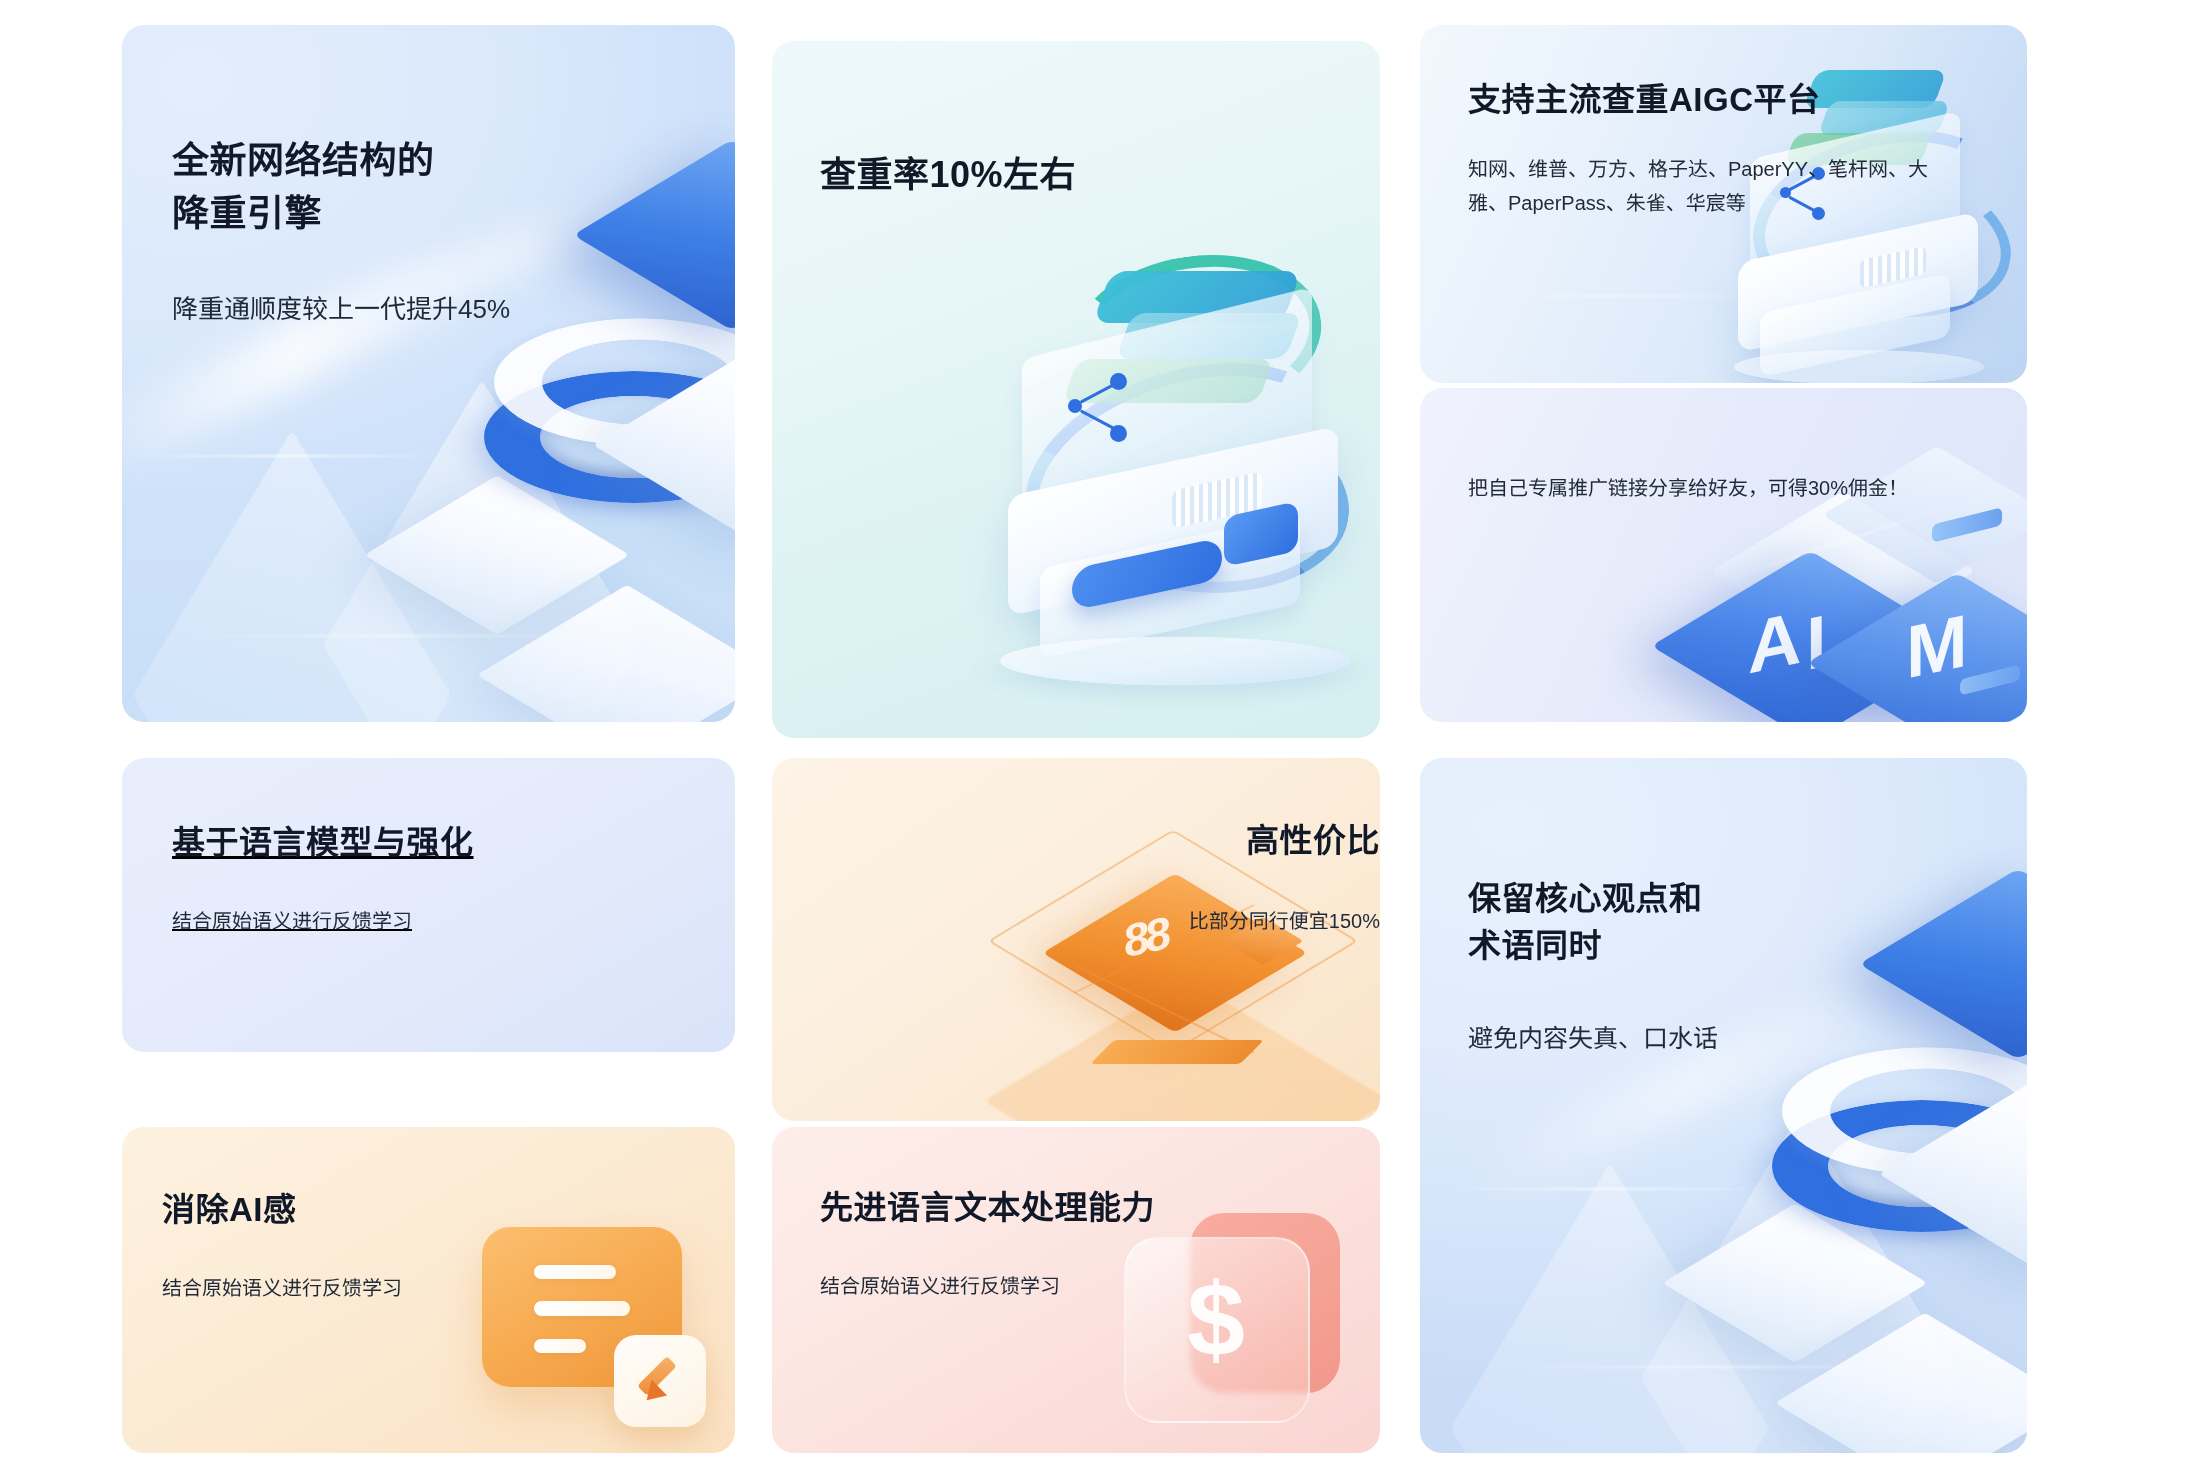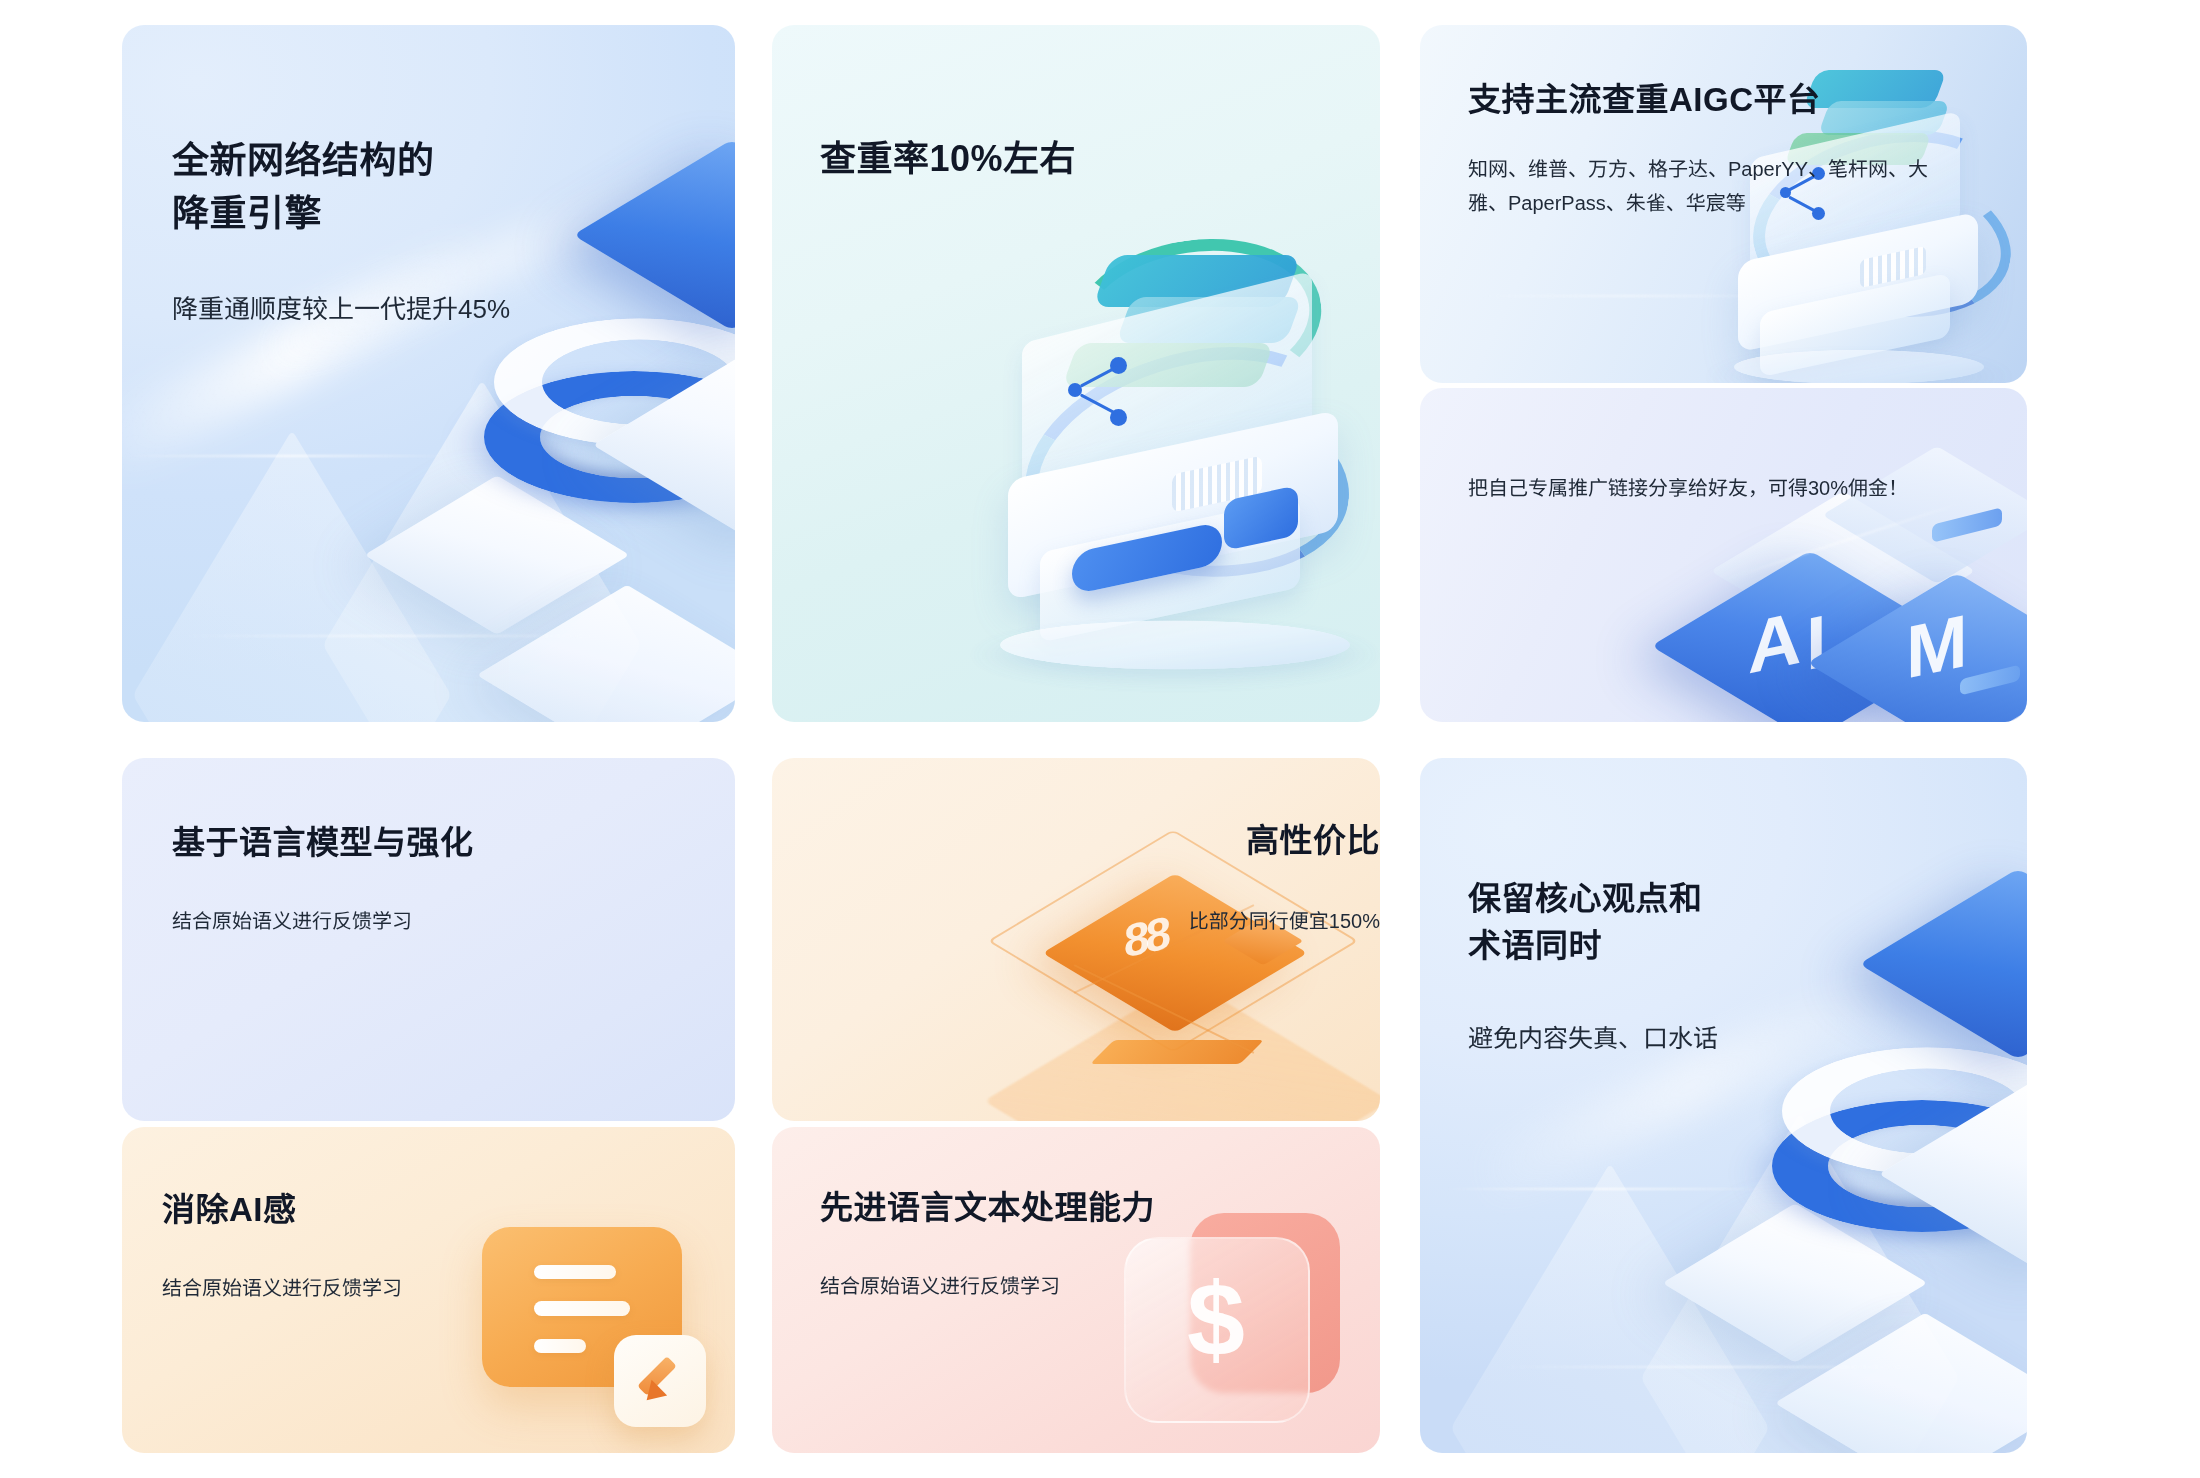--- a/index.html
+++ b/index.html
@@ -96,21 +96,21 @@
     box-shadow: 0 12px 26px rgba(120,160,215,.25);
   }
   .sheen {
     position: absolute;
     background: linear-gradient(115deg, rgba(255,255,255,0) 0%, rgba(255,255,255,.85) 50%, rgba(255,255,255,0) 100%);
     filter: blur(16px);
   }
 
   
   #card2 {
-    left: 772px; top: 25px; width: 608px; height: 697px;
+    left: 772px; top: 41px; width: 608px; height: 697px;
     background:
       linear-gradient(160deg, #eef9fb 0%, #e7f6f7 35%, #ddf2f3 62%, #d5eff1 100%);
   }
   #card2 .txt { padding: 108px 0 0 48px; }
   #card2 .ttl { font-size: 36px; }
   #card2 .sub { font-size: 22px; margin-top: 50px; }
 
   
   .srv { position: absolute; z-index: 2; pointer-events: none; }
   .srv-base {
@@ -164,22 +164,23 @@
   .aibox { position: absolute; z-index: 2; pointer-events: none; }
   .ai-letter {
     position: absolute;
     font-weight: 700;
     color: rgba(255,255,255,.92);
     font-family: "Liberation Sans", sans-serif;
   }
 
   
   #card5 {
-    left: 122px; top: 758px; width: 613px; height: 363px;
+    left: 122px; top: 758px; width: 613px; height: 294px;
     background: linear-gradient(150deg, #e9eefc 0%, #e5ebfb 45%, #dfe7fa 75%, #d9e3f9 100%);
+    text-decoration: underline;
   }
   #card5 .txt { padding: 62px 0 0 50px; }
   #card5 .ttl { font-size: 33px; }
   #card5 .sub { font-size: 20px; margin-top: 38px; }
 
   
   #card6 {
     left: 772px; top: 758px; width: 608px; height: 363px;
     background: linear-gradient(145deg, #fdf3e6 0%, #fcefdf 40%, #fbe9d2 72%, #fae3c6 100%);
   }

